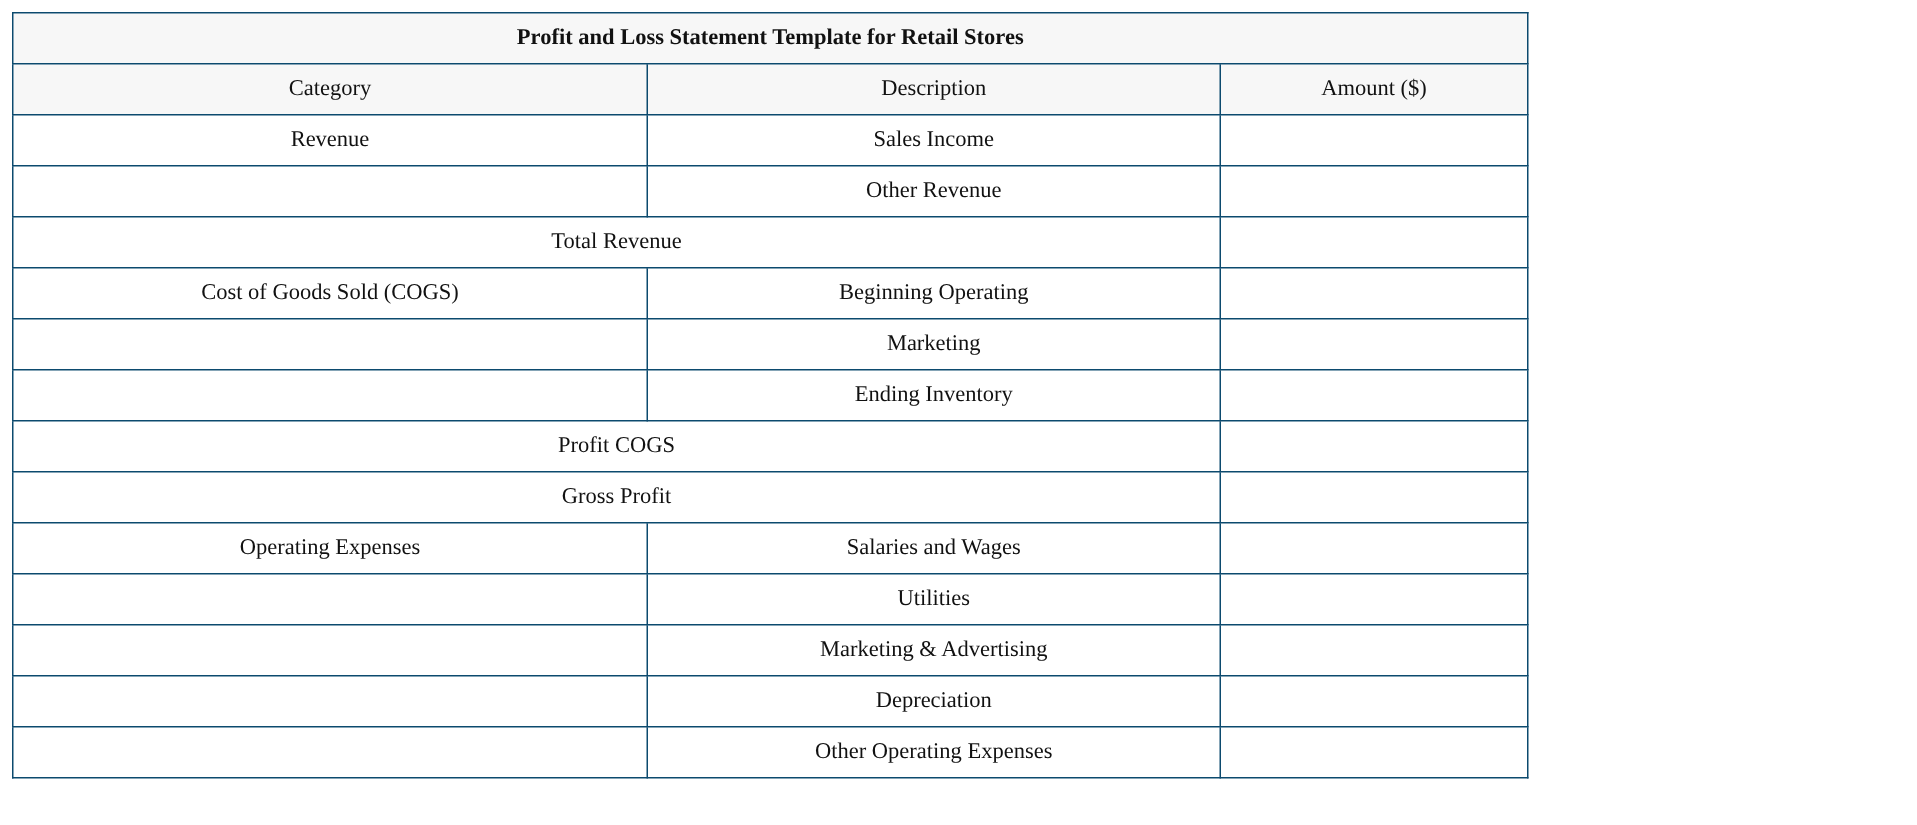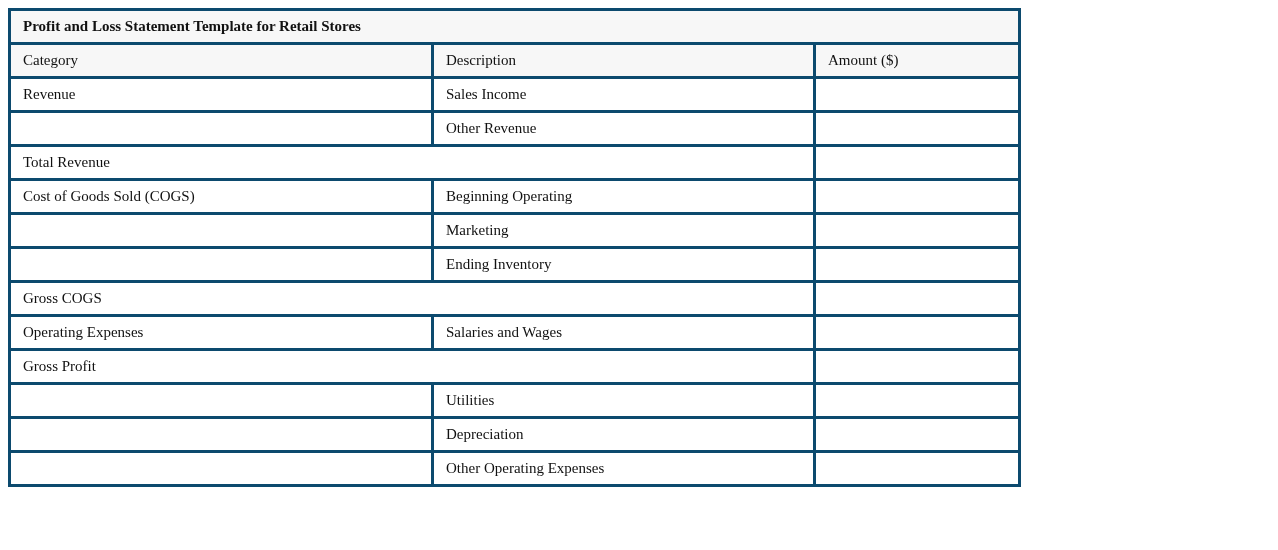--- a/index.html
+++ b/index.html
@@ -19,24 +19,24 @@
       position: absolute;
       left: 8px;
       top: 8px;
     }
     table.pl {
       border-collapse: collapse;
       width: 1010px;
       table-layout: fixed;
     }
     table.pl td, table.pl th {
-      border: 3px solid #0c4a6e;
+      border: 1px solid #0c4a6e;
       height: 34px;
       padding: 0 12px;
-      text-align: left;
+      text-align: center;
       vertical-align: middle;
       box-sizing: border-box;
       white-space: nowrap;
       overflow: hidden;
     }
     table.pl th {
       font-weight: normal;
       background: #f7f7f7;
     }
     table.pl .title-cell {
@@ -100,42 +100,47 @@
         <td class="amount"></td>
       </tr>
 
       <tr>
         <td class="bold"></td>
         <td>Ending Inventory</td>
         <td class="amount"></td>
       </tr>
 
       <tr>
-        <td class="bold" colspan="2">Gross COGS</td>
+        <td class="bold" colspan="2">Profit COGS</td>
+        <td class="amount"></td>
+      </tr>
+
+      <tr>
+        <td class="bold" colspan="2">Gross Profit</td>
         <td class="amount"></td>
       </tr>
 
       <tr>
         <td class="bold">Operating Expenses</td>
         <td>Salaries and Wages</td>
-        <td class="amount"></td>
-      </tr>
-
-      <tr>
-        <td class="bold" colspan="2">Gross Profit</td>
         <td class="amount"></td>
       </tr>
 
 
       <tr>
         <td class="bold"></td>
         <td>Utilities</td>
         <td class="amount"></td>
       </tr>
 
+      <tr>
+        <td class="bold"></td>
+        <td>Marketing &amp; Advertising</td>
+        <td class="amount"></td>
+      </tr>
 
       <tr>
         <td class="bold"></td>
         <td>Depreciation</td>
         <td class="amount"></td>
       </tr>
 
       <tr>
         <td class="bold"></td>
         <td>Other Operating Expenses</td>

